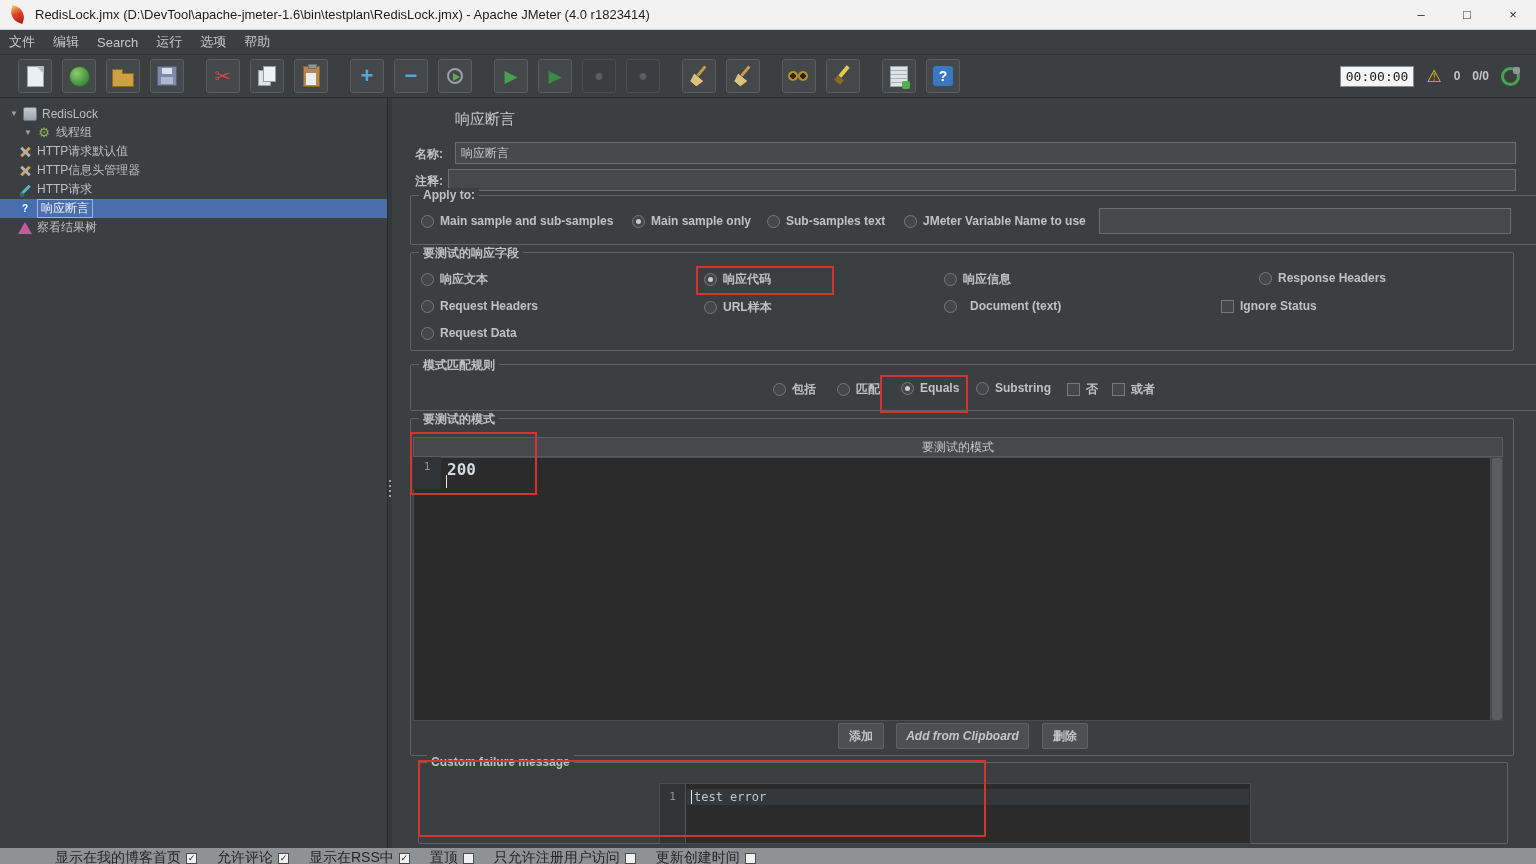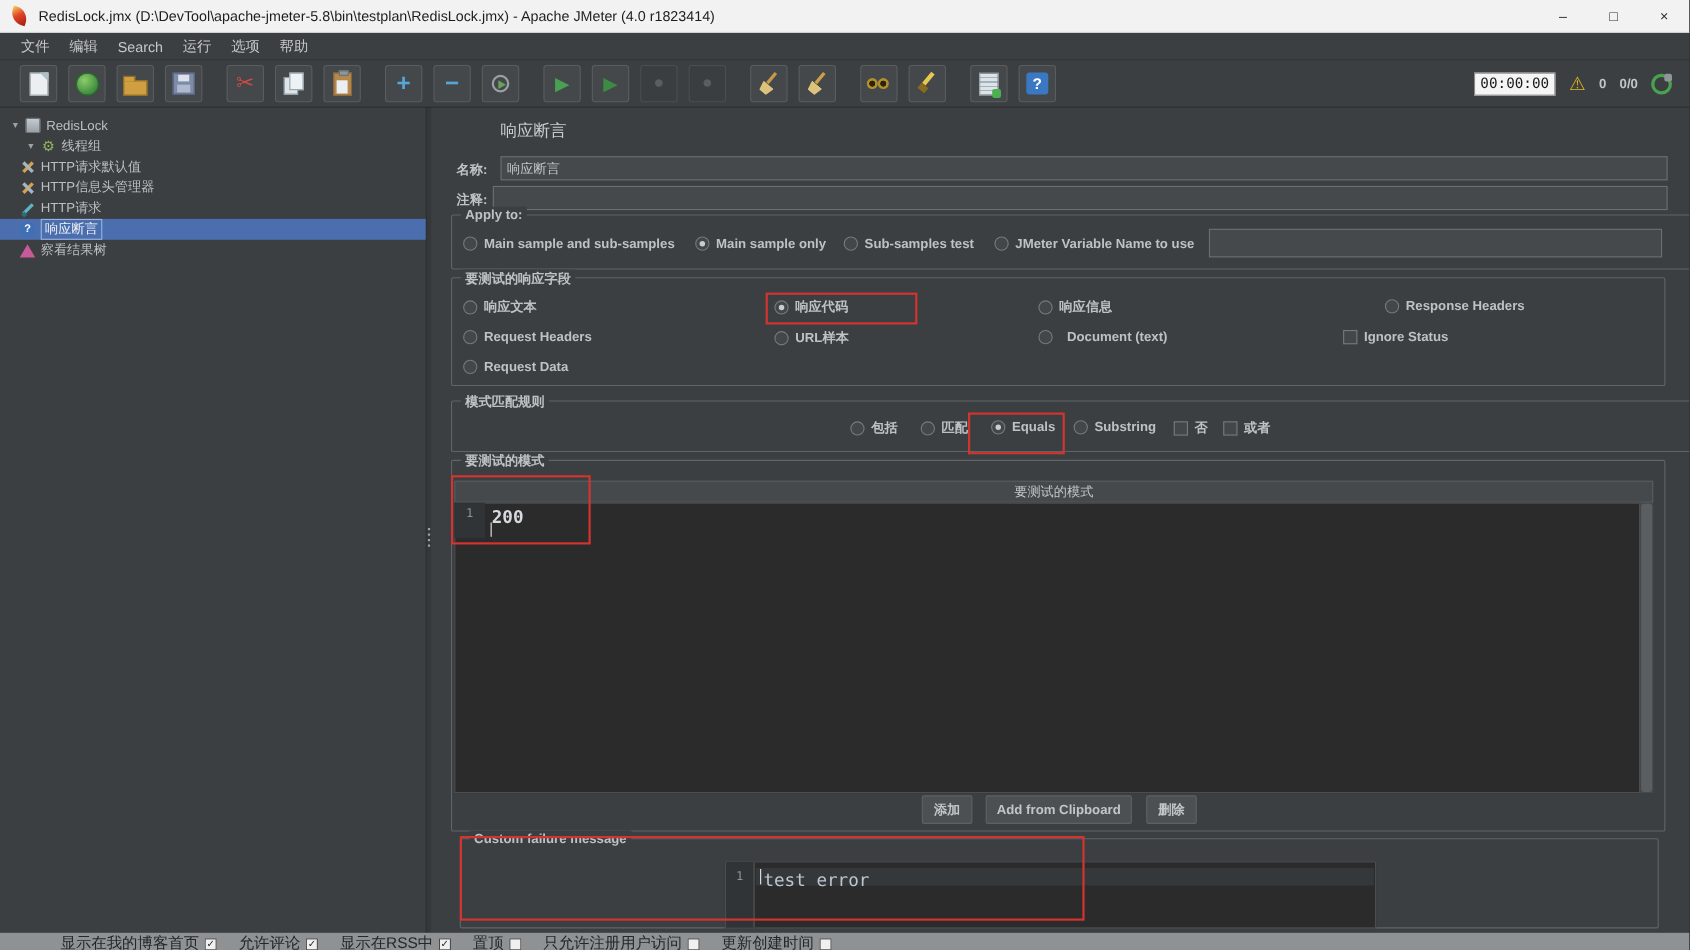--- a/index.html
+++ b/index.html
@@ -12,21 +12,21 @@
   .feather{width:15px;height:15px;margin-left:10px;flex:none;
            background:linear-gradient(135deg,#f5d25e 0%,#e2442a 45%,#9f1c14 100%);
            border-radius:0 80% 0 80%;transform:rotate(18deg);}
   .wtitle{margin-left:10px;font-size:13px;color:#1d1d1d;white-space:nowrap;}
   .wcontrols{margin-left:auto;display:flex;height:30px;}
   .wbtn{width:46px;height:30px;display:flex;align-items:center;justify-content:center;
         font-size:13px;color:#2e2e2e;cursor:default;}
 
   
   .menubar{position:absolute;left:0;top:30px;width:1536px;height:25px;background:#3c3f41;
-           border-bottom:1px solid #303335;display:flex;align-items:center;padding-left:10px;box-sizing:border-box;}
+           border-bottom:1px solid #303335;display:flex;align-items:center;box-sizing:border-box;}
   .mitem{padding:0 9px;font-size:13px;color:#c5c8cb;}
 
   
   .toolbar{position:absolute;left:0;top:55px;width:1536px;height:43px;background:#3c3f41;
            border-bottom:1px solid #282b2d;display:flex;align-items:center;padding-left:18px;box-sizing:border-box;}
   .tbtn{width:34px;height:34px;margin-right:10px;background:#44484a;border:1px solid #595d5f;
         border-radius:3px;display:flex;align-items:center;justify-content:center;box-sizing:border-box;flex:none;}
   .tbtn.disabled{background:#3b3e40;border-color:#4a4e50;}
   .tsep{width:12px;flex:none;}
   .gi{line-height:1;display:inline-block;}
@@ -129,42 +129,42 @@
   .vscroll{position:absolute;background:#46494b;}
   .vthumb{position:absolute;left:1px;right:1px;top:1px;bottom:1px;background:#5a5e61;border-radius:3px;}
   .jbtn{position:absolute;background:#4c5052;border:1px solid #5e6264;border-radius:2px;color:#c3c6c9;
         font-size:12px;font-weight:bold;display:flex;align-items:center;justify-content:center;
         height:26px;box-sizing:border-box;font-family:"Liberation Sans",sans-serif;}
 
   .editor{position:absolute;background:#2b2b2b;border:1px solid #4a4e50;box-sizing:border-box;}
   .ed-gutter{position:absolute;left:0;top:0;bottom:0;width:26px;background:#313437;border-right:1px solid #555;
              color:#8d9296;font-family:"DejaVu Sans Mono",monospace;font-size:11px;text-align:center;padding-top:6px;box-sizing:border-box;}
   .ed-line{position:absolute;left:27px;right:1px;top:5px;height:16px;background:#34383b;}
-  .ed-text{position:absolute;left:34px;top:6px;color:#bec7ce;font-family:"DejaVu Sans Mono",monospace;font-size:16px;}
+  .ed-text{position:absolute;left:34px;top:6px;color:#bec7ce;font-family:"DejaVu Sans Mono",monospace;font-size:12px;}
 
   
   .redbox{position:absolute;border:2px solid #d23430;z-index:50;pointer-events:none;}
 
   
   .bottombar{position:absolute;left:0;bottom:0;width:1536px;height:16px;background:#8e9294;
              display:flex;align-items:flex-start;gap:20px;padding-left:55px;overflow:hidden;box-sizing:border-box;}
   .bitem{display:flex;align-items:center;gap:5px;white-space:nowrap;}
   .blabel{font-size:14px;line-height:19px;color:#23272b;}
   .bchk{width:11px;height:11px;background:#f0f0f0;border:1px solid #4a4a4a;box-sizing:border-box;
         font-size:9px;line-height:9px;text-align:center;color:#222;margin-top:2px;}
   .bchk.on::after{content:'✓';}
 </style>
 </head>
 <body>
 
 <div class="page">
 
   <div class="titlebar">
     <span class="feather"></span>
-    <span class="wtitle">RedisLock.jmx (D:\DevTool\apache-jmeter-5.8\bin\testplan\RedisLock.jmx) - Apache JMeter (4.0 r1823414)</span>
+    <span class="wtitle">RedisLock.jmx (D:\DevTool\apache-jmeter-1.6\bin\testplan\RedisLock.jmx) - Apache JMeter (4.0 r1823414)</span>
     <div class="wcontrols">
       <div class="wbtn">–</div>
       <div class="wbtn">□</div>
       <div class="wbtn">×</div>
     </div>
   </div>
 
   <div class="menubar">
     <span class="mitem">文件</span>
     <span class="mitem">编辑</span>
@@ -302,21 +302,21 @@
         <label class="opt" style="left:10px;top:18px;">
           <span class="rdo"></span>
           <span>Main sample and sub-samples</span>
         </label>
         <label class="opt" style="left:221px;top:18px;">
           <span class="rdo on"></span>
           <span>Main sample only</span>
         </label>
         <label class="opt" style="left:356px;top:18px;">
           <span class="rdo"></span>
-          <span>Sub-samples test</span>
+          <span>Sub-samples text</span>
         </label>
         <label class="opt" style="left:493px;top:18px;">
           <span class="rdo"></span>
           <span>JMeter Variable Name to use</span>
         </label>
         <input class="tf" style="left: 688px; top: 12px; width: 412px; height: 26px;" value="">
       </div>
 
       <div class="group" style="left:18px;top:154px;width:1104px;height:99px;">
         <span class="legend">要测试的响应字段</span>
@@ -390,21 +390,21 @@
         <span class="legend">要测试的模式</span>
         <div class="tbl-hdr" style="left:2px;top:18px;width:1090px;height:20px;">要测试的模式</div>
         <div class="tbl-body" style="left:2px;top:38px;width:1078px;height:264px;"></div>
         <div class="gutter-cell" style="left:2px;top:38px;width:28px;height:32px;">1</div>
         <div class="cell-val" style="left:36px;top:41px;">200</div>
         <div class="caret" style="left:35px;top:56px;height:13px;"></div>
         <div class="vscroll" style="left:1080px;top:38px;width:12px;height:264px;">
           <div class="vthumb"></div>
         </div>
         <div class="jbtn" style="left:427px;top:304px;width:46px;">添加</div>
-        <div class="jbtn" style="left:485px;top:304px;width:133px;">Add from Clipboard</div>
+        <div class="jbtn" style="left:485px;top:304px;width:133px;font-style:italic;">Add from Clipboard</div>
         <div class="jbtn" style="left:631px;top:304px;width:46px;">删除</div>
       </div>
 
       <div class="group" style="left:26px;top:664px;width:1090px;height:82px;">
         <span class="legend">Custom failure message</span>
         <div class="editor" style="left:240px;top:20px;width:592px;height:61px;">
           <div class="ed-gutter">1</div>
           <div class="ed-line"></div>
           <div class="caret" style="left:31px;top:6px;height:14px;"></div>
           <div class="ed-text">test error</div>

